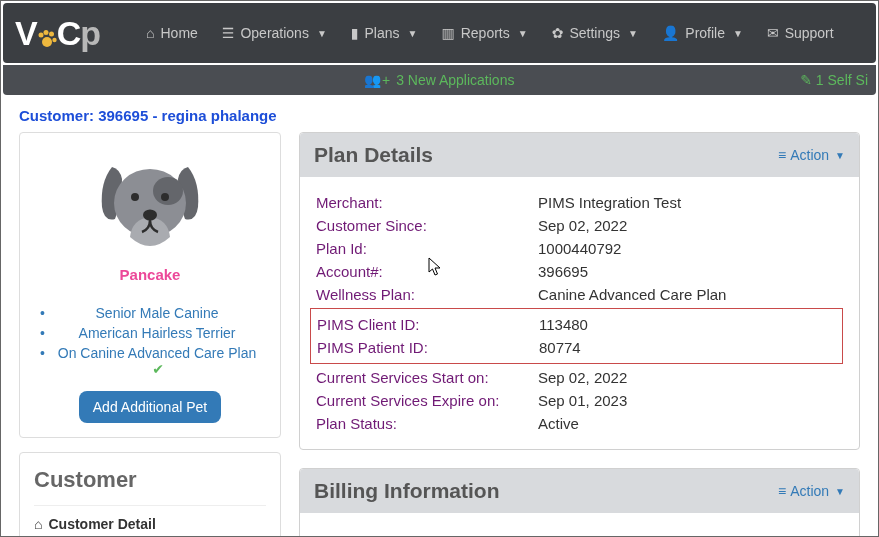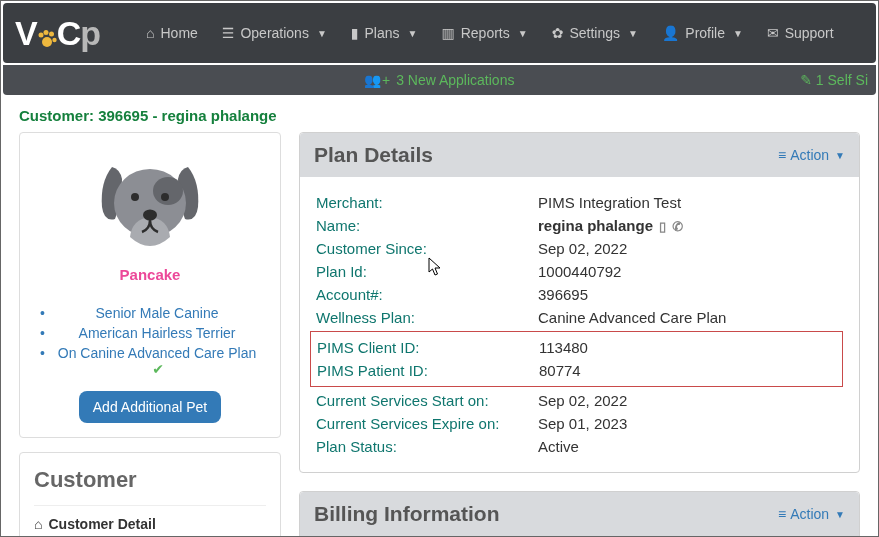--- a/index.html
+++ b/index.html
@@ -13,21 +13,21 @@
   .logo-text .p { color: #b8b8b8; }
   .nav-items { display: flex; gap: 4px; }
   .nav-item { color: #c8c8c8; padding: 8px 10px; cursor: pointer; display: flex; align-items: center; gap: 6px; font-size: 14px; }
   .caret { font-size: 10px; margin-left: 2px; }
   
   .status-bar { background: #4a4d52; height: 30px; display: flex; align-items: center; justify-content: center; margin: 0 2px; border-radius: 0 0 4px 4px; position: relative; }
   .status-link { color: #5cb85c; font-size: 14px; display: flex; align-items: center; gap: 6px; cursor: pointer; }
   .status-right { position: absolute; right: 8px; color: #5cb85c; display: flex; align-items: center; gap: 4px; cursor: pointer; }
   
   .content { padding: 12px 18px; }
-  .breadcrumb { color: #15803d; font-weight: 600; font-size: 15px; margin-bottom: 8px; }
+  .breadcrumb { color: #1d4ed8; font-weight: 600; font-size: 15px; margin-bottom: 8px; }
   
   .layout { display: flex; gap: 18px; }
   .left-col { width: 262px; flex-shrink: 0; }
   .right-col { flex: 1; }
   
   .pet-card { border: 1px solid #ddd; border-radius: 4px; padding: 14px; margin-bottom: 14px; text-align: center; }
   .pet-avatar { margin: 0 auto 6px; }
   .pet-name { color: #ec4899; font-weight: 600; font-size: 15px; margin-bottom: 20px; }
   .pet-list { text-align: center; list-style: none; padding: 0 4px; }
   .pet-list li { color: #337ab7; padding: 2px 0 2px 14px; position: relative; cursor: pointer; font-size: 14px; }
@@ -41,21 +41,21 @@
   .customer-detail-head { font-weight: 700; font-size: 14px; display: flex; align-items: center; gap: 6px; margin-bottom: 14px; }
   .sub-link { color: #333; font-size: 14px; }
   
   .panel { border: 1px solid #d0d0d0; border-radius: 4px; margin-bottom: 18px; }
   .panel-header { background: #d8dadd; padding: 10px 14px; display: flex; justify-content: space-between; align-items: center; border-radius: 4px 4px 0 0; }
   .panel-title { color: #555; font-size: 21px; font-weight: 600; }
   .action-btn { color: #337ab7; font-size: 14px; display: flex; align-items: center; gap: 4px; cursor: pointer; }
   .panel-body { padding: 14px 16px; }
   
   .detail-row { display: flex; padding: 3px 0; font-size: 15px; }
-  .detail-label { width: 222px; flex-shrink: 0; color: #0f766e; }
+  .detail-label { width: 222px; flex-shrink: 0; color: #701a75; }
   .detail-value { color: #333; }
   .detail-value.bold { font-weight: 700; }
   .inline-icon { color: #888; margin-left: 6px; font-size: 13px; }
   
   .highlight-box { border: 1px solid #c94a4a; padding: 4px 6px; margin: 2px 0 2px -6px; }
   
   .cursor-arrow { position: absolute; pointer-events: none; }
   
   svg.paw-dot { vertical-align: -4px; }
 </style>
@@ -172,24 +172,20 @@
             <span>Action</span>
             <span class="caret">▼</span>
           </div>
         </div>
         <div class="panel-body" style="position:relative;">
           <div class="detail-row">
               <div class="detail-label">Merchant:</div>
               <div class="detail-value">PIMS Integration Test</div>
             </div>
           <div class="detail-row">
-              <div class="detail-label">Name:</div>
-              <div class="detail-value bold"><span>regina phalange</span><span class="inline-icon">▯</span><span class="inline-icon">✆</span></div>
-            </div>
-          <div class="detail-row">
               <div class="detail-label">Customer Since:</div>
               <div class="detail-value">Sep 02, 2022</div>
             </div>
           <div class="detail-row">
               <div class="detail-label">Plan Id:</div>
               <div class="detail-value">1000440792</div>
             </div>
           <div class="detail-row">
               <div class="detail-label">Account#:</div>
               <div class="detail-value">396695</div>

